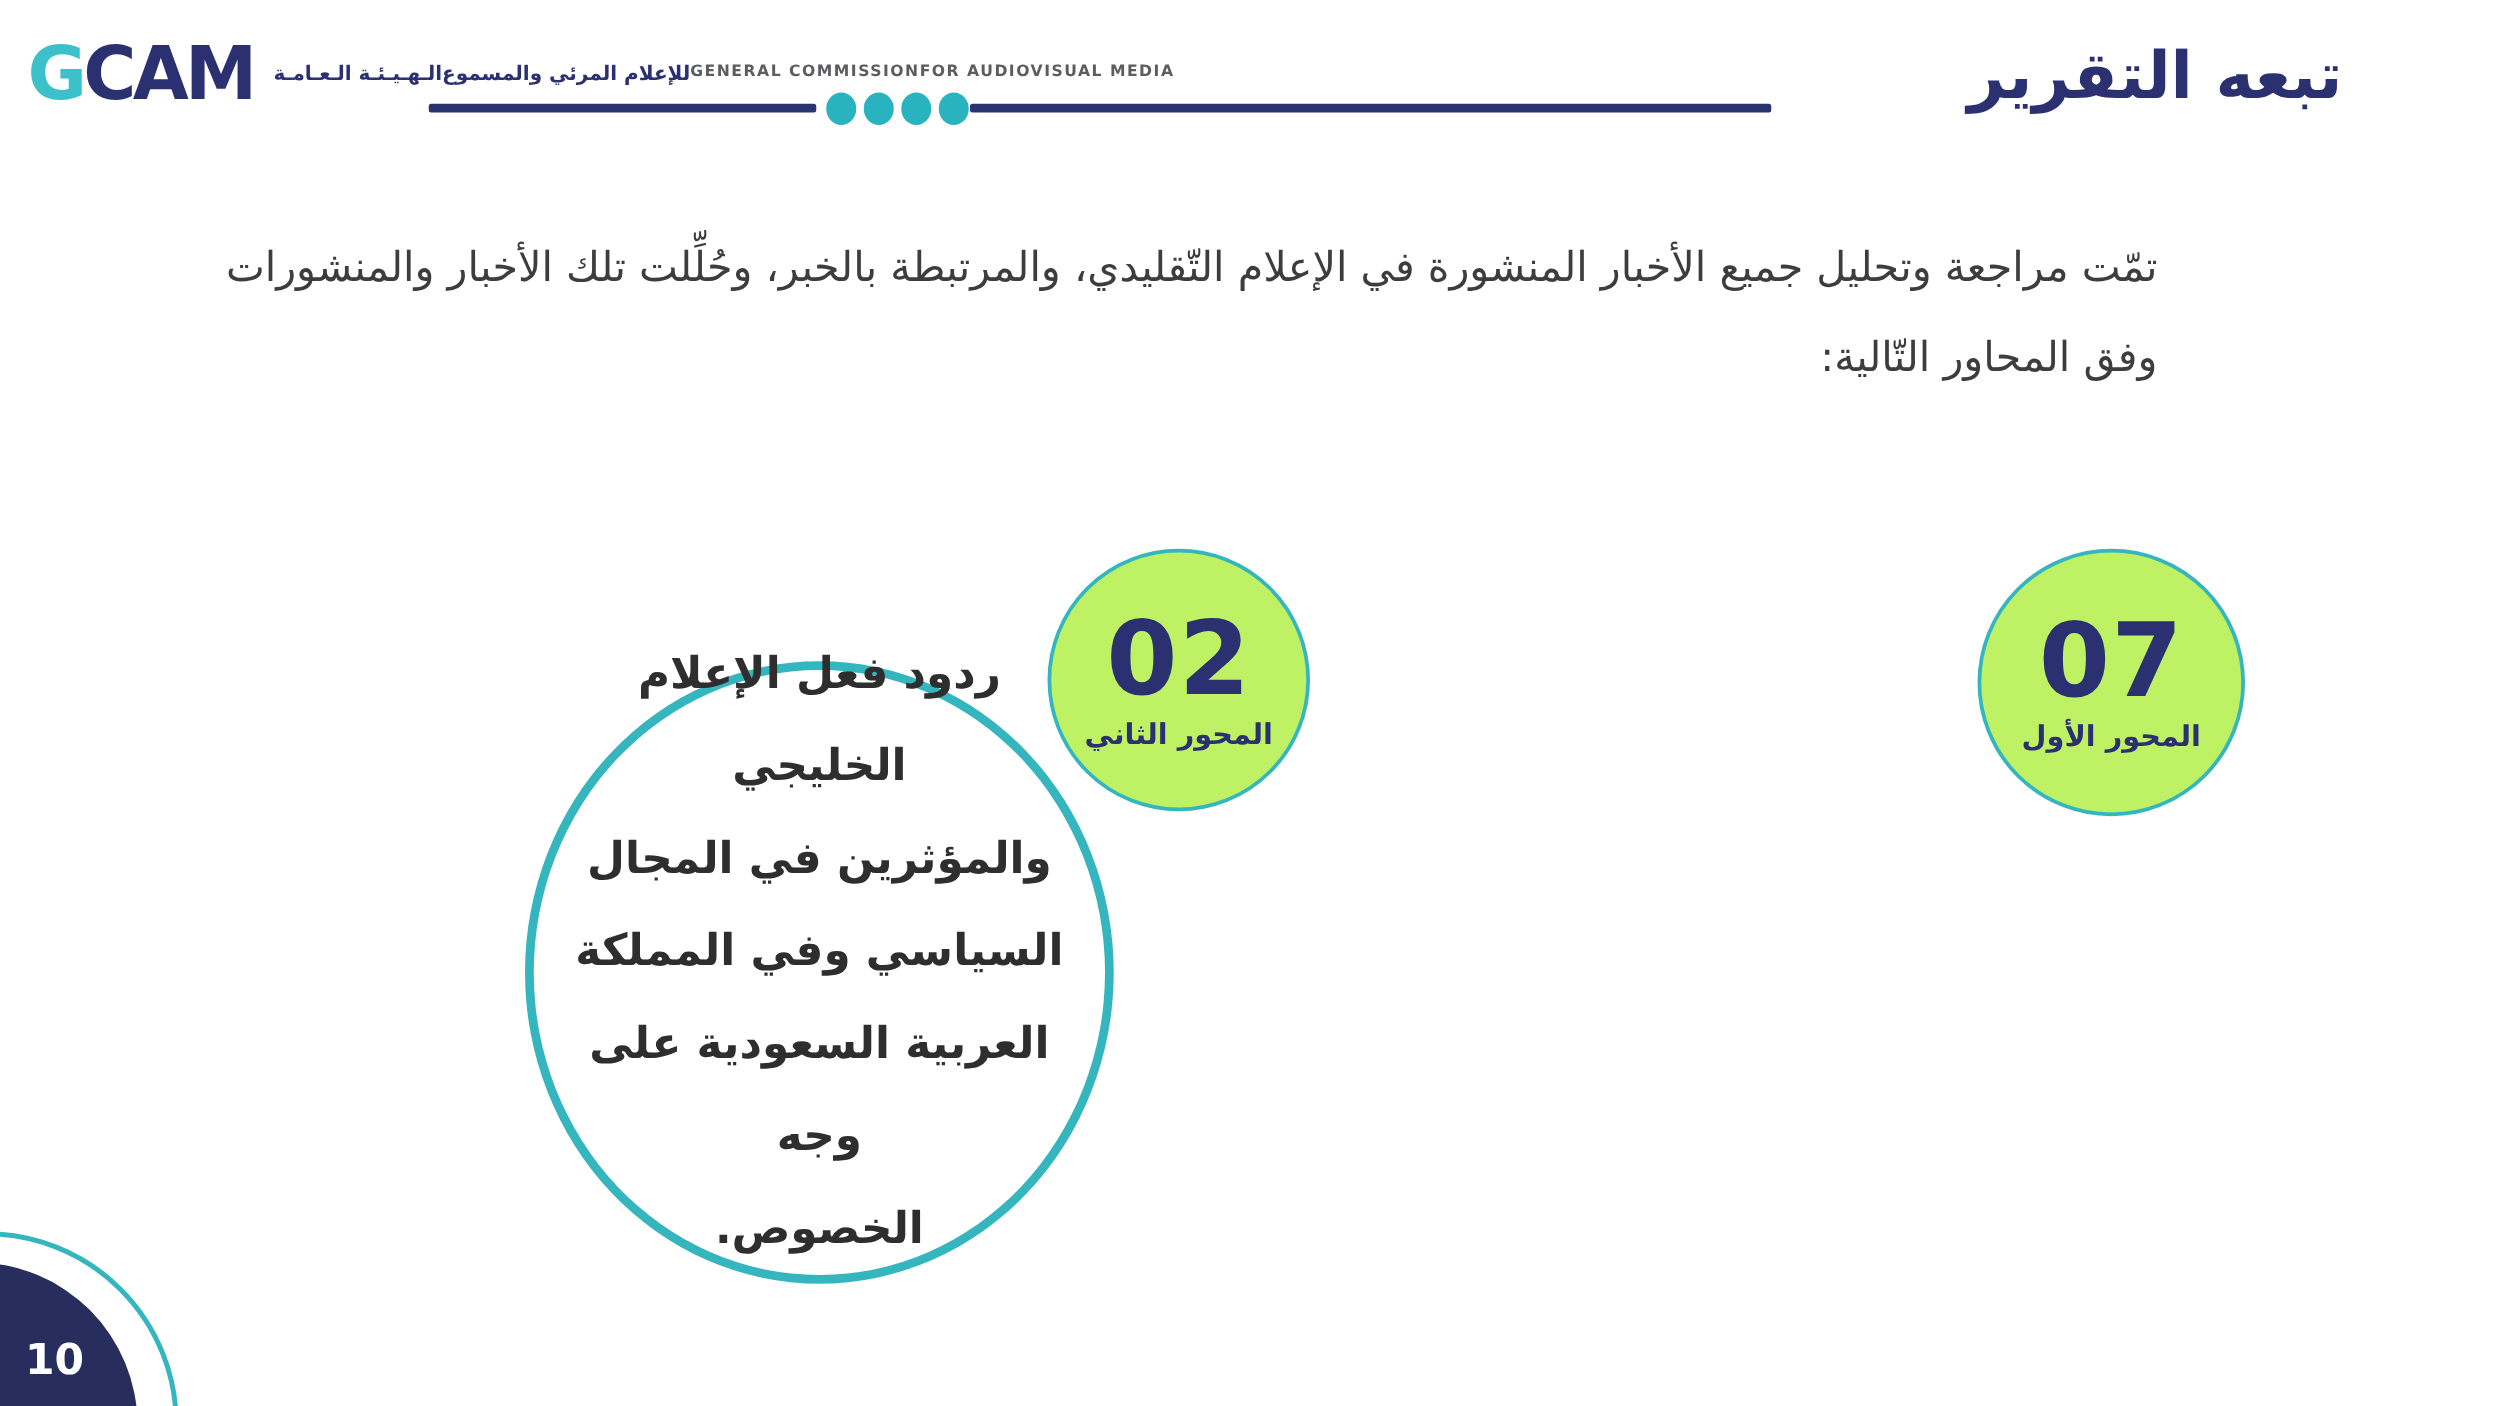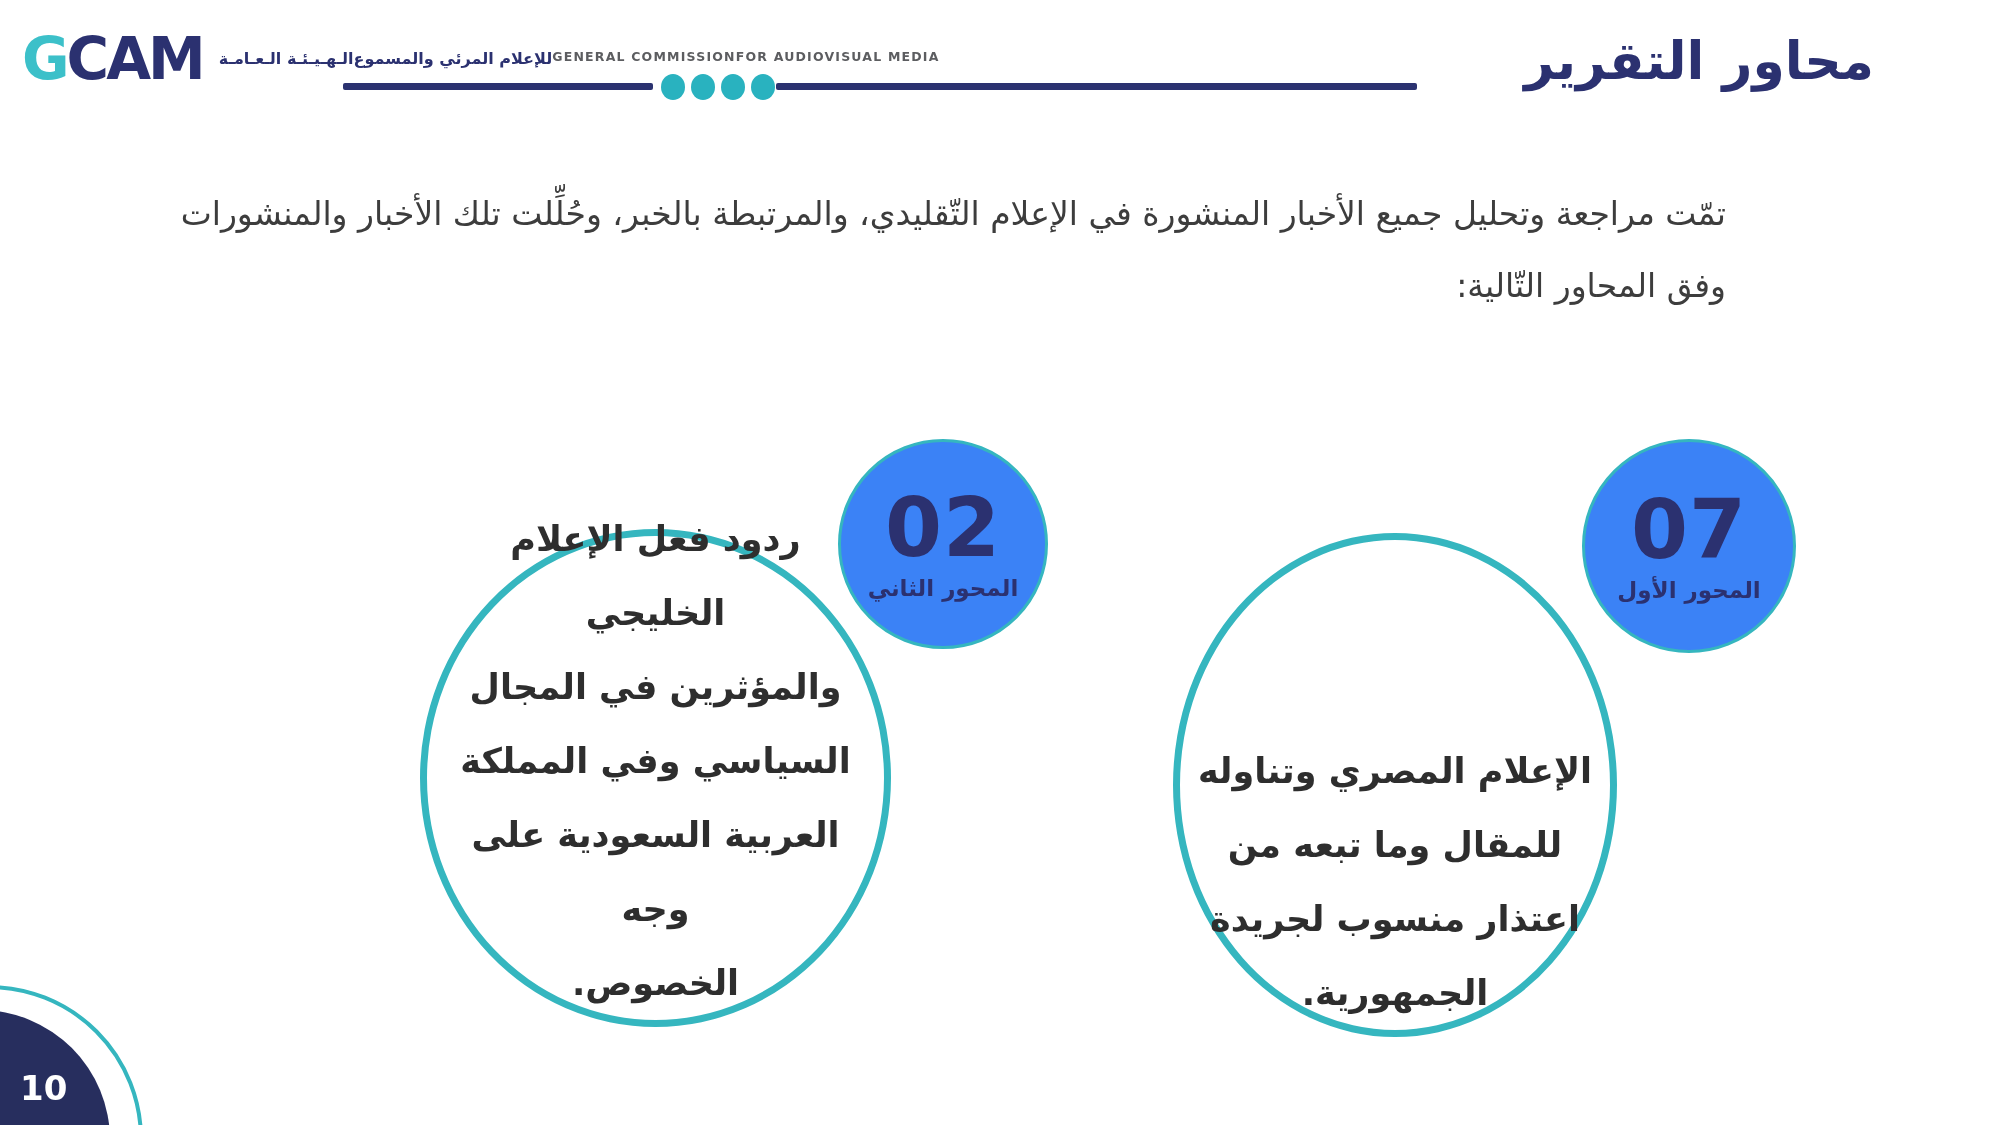--- a/index.html
+++ b/index.html
@@ -20,21 +20,21 @@
   .dots{position:absolute;left:661px;top:74px;display:flex;gap:6px;}
   .dot{width:24px;height:26px;border-radius:50%;background:#29b2bf;}
 
   .slide-title{position:absolute;right:42px;top:30px;direction:rtl;color:#2b3170;font-size:52px;font-weight:700;line-height:1.2;}
 
   
   .intro{position:absolute;left:60px;right:190px;top:178px;direction:rtl;text-align:right;
          color:#3d3d3d;font-size:33px;line-height:72px;white-space:pre-line;}
 
   
-  .badge{position:absolute;border:3px solid #35b6bf;border-radius:50%;background:#3b82f6;
+  .badge{position:absolute;border:3px solid #35b6bf;border-radius:50%;background:#bef264;
          display:flex;flex-direction:column;align-items:center;justify-content:center;z-index:1;}
   .badge.b1{left:1582px;top:439px;width:208px;height:208px;}
   .badge.b2{left:838px;top:439px;width:204px;height:204px;}
   .badge-number{color:#2b3170;font-size:82px;font-weight:900;line-height:1;letter-spacing:1px;}
   .badge-label{color:#2b3170;font-size:23px;font-weight:700;margin-top:6px;direction:rtl;}
 
   
   .big-circle{position:absolute;border:7px solid #35b6bf;border-radius:50%;background:#ffffff;z-index:2;
               display:flex;align-items:flex-end;justify-content:center;font-weight:bold;}
   .big-circle.c1{left:1173px;top:533px;width:430px;height:490px;}
@@ -66,34 +66,28 @@
 
   <div class="hr left"></div>
   <div class="dots">
     <div class="dot"></div>
     <div class="dot"></div>
     <div class="dot"></div>
     <div class="dot"></div>
   </div>
   <div class="hr right"></div>
 
-  <div class="slide-title">محاور التقرير</div>
+  <div class="slide-title">تبعه التقرير</div>
 
   <div class="intro">تمّت مراجعة وتحليل جميع الأخبار المنشورة في الإعلام التّقليدي، والمرتبطة بالخبر، وحُلِّلت تلك الأخبار والمنشورات
 وفق المحاور التّالية:</div>
 
   <div class="badge b1">
     <div class="badge-number">07</div>
     <div class="badge-label">المحور الأول</div>
-  </div>
-  <div class="big-circle c1">
-    <div class="circle-text">الإعلام المصري وتناوله
-للمقال وما تبعه من
-اعتذار  منسوب لجريدة
-الجمهورية.</div>
   </div>
 
   <div class="badge b2">
     <div class="badge-number">02</div>
     <div class="badge-label">المحور الثاني</div>
   </div>
   <div class="big-circle c2">
     <div class="circle-text">ردود فعل الإعلام الخليجي
 والمؤثرين في المجال
 السياسي وفي المملكة

